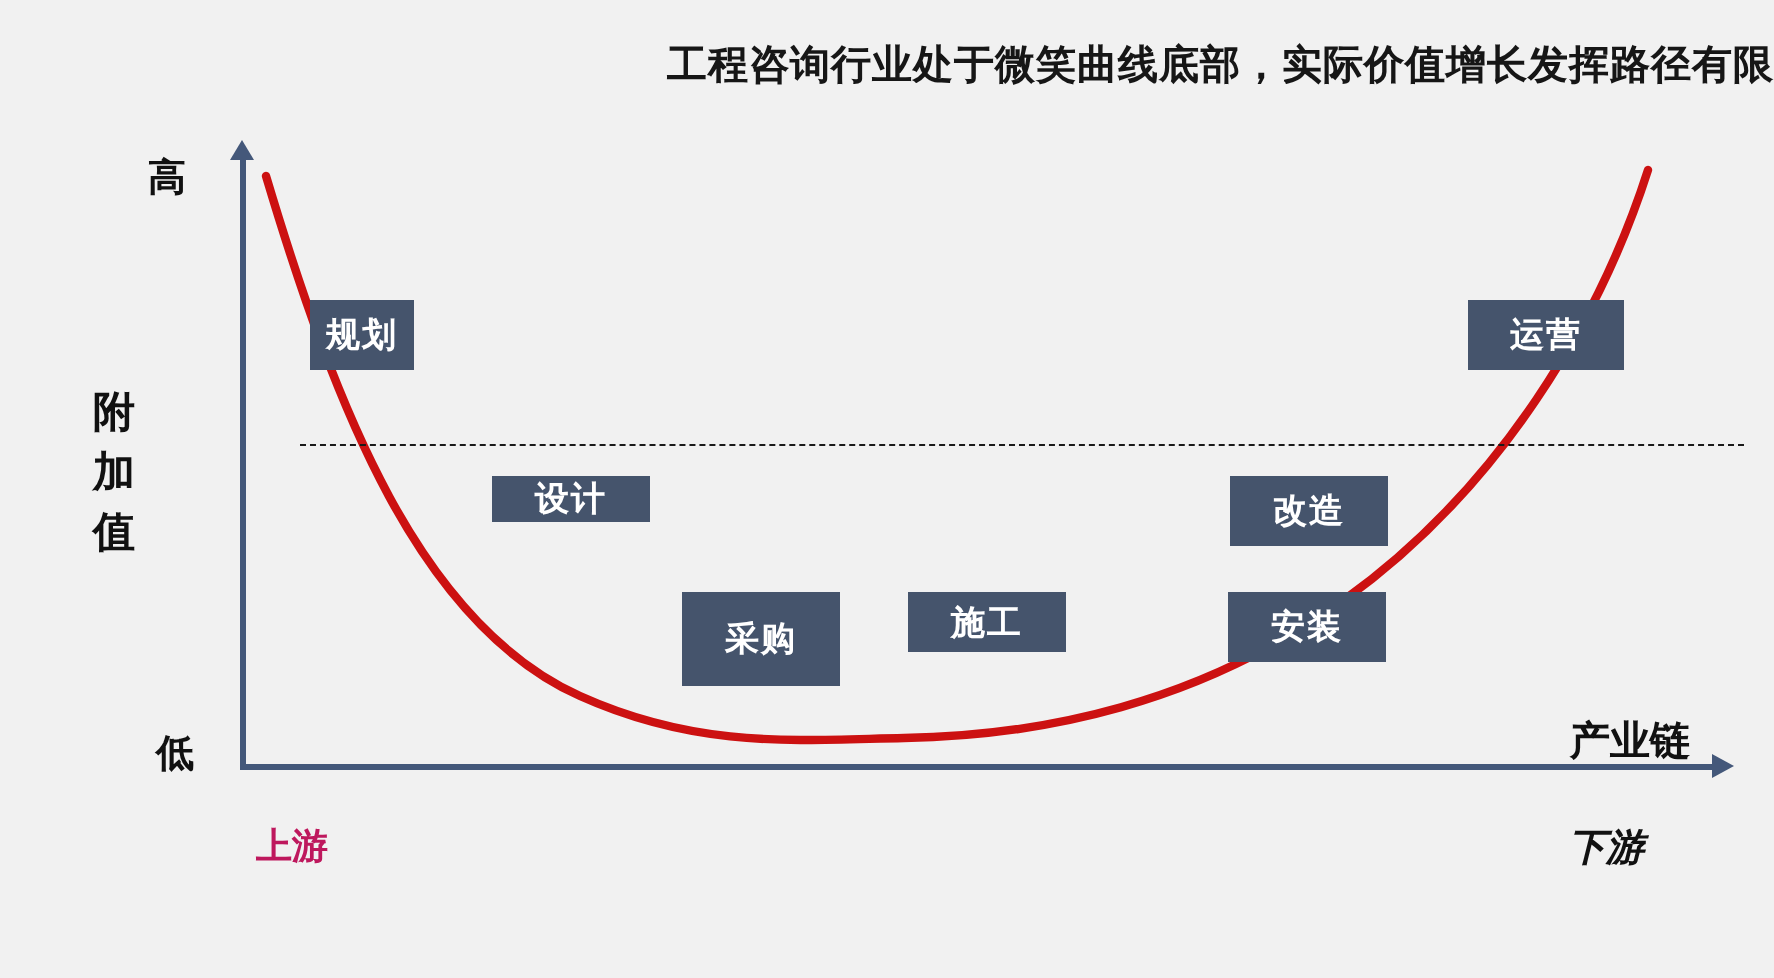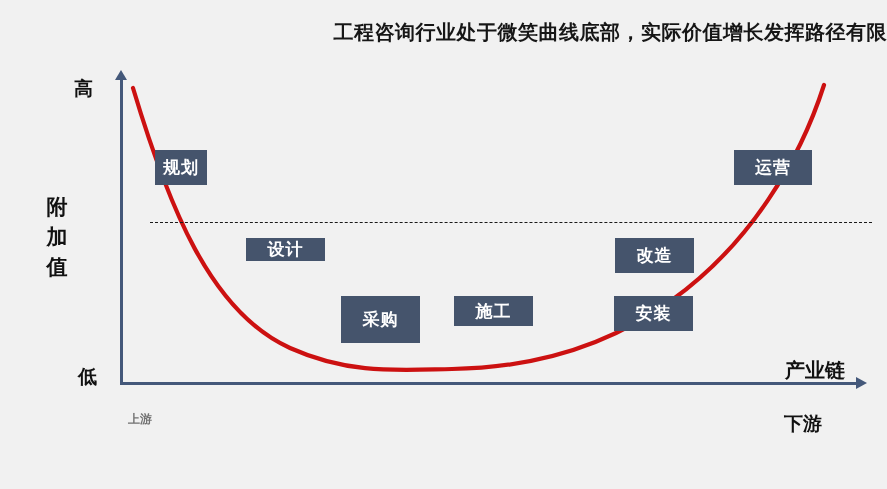--- a/index.html
+++ b/index.html
@@ -104,31 +104,32 @@
     top: 357px;
     font-size: 20px;
     font-weight: bold;
     color: #111;
     margin-left: 44px;
   }
   .label-upstream {
     position: absolute;
     left: 128px;
     top: 411px;
-    font-size: 12px;
-    font-weight: bold;
-    color: #737373;
+    font-size: 18px;
+    font-weight: bold;
+    color: #be185d;
   }
   .label-downstream {
     position: absolute;
     left: 784px;
     top: 411px;
     font-size: 19px;
     font-weight: bold;
     color: #111;
+    font-style: italic;
   }
   
   .ref-line {
     position: absolute;
     left: 150px;
     top: 222px;
     width: 722px;
     height: 0;
     border-top: 1.6px dashed #1a1a1a;
   }

